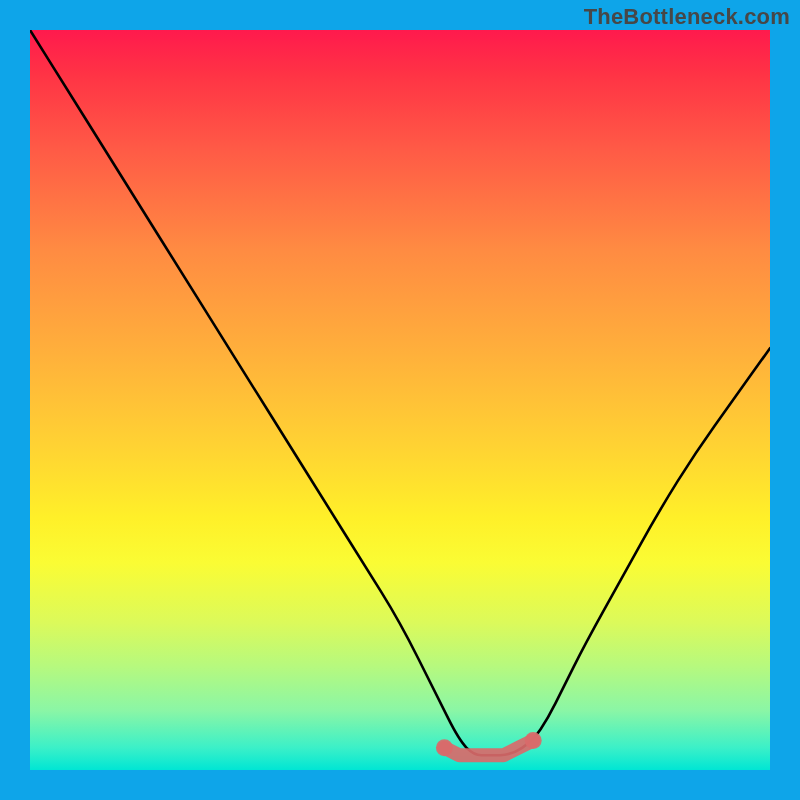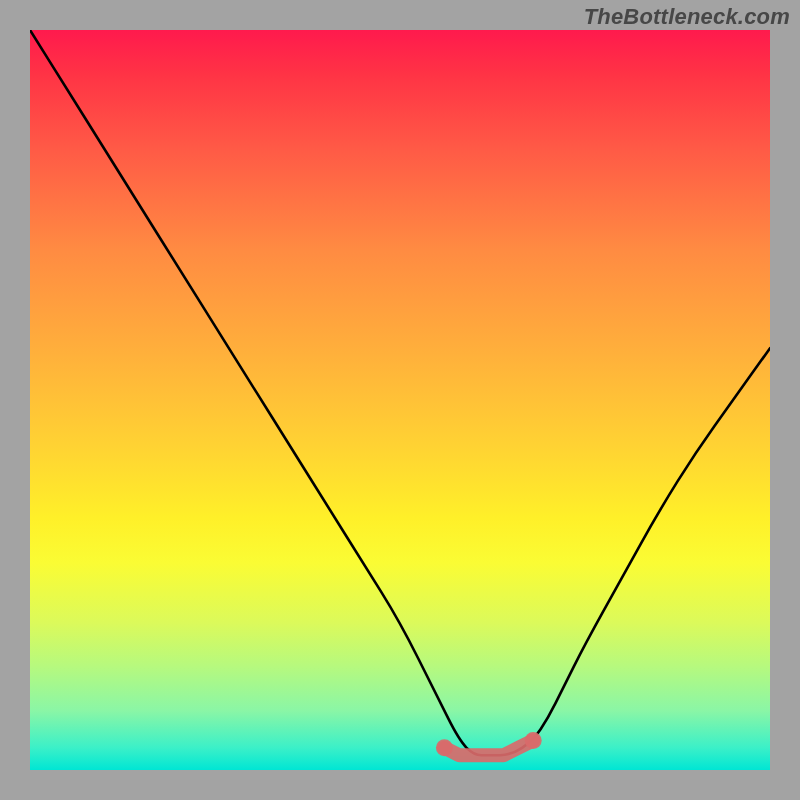--- a/index.html
+++ b/index.html
@@ -1,22 +1,21 @@
 <!DOCTYPE html>
 <html><head>
 <meta charset="utf-8">
 <style>
   * { margin: 0; padding: 0; box-sizing: border-box; }
   html, body { width: 800px; height: 800px; overflow: hidden; background: #000; }
   .frame {
     position: relative;
     width: 800px;
     height: 800px;
-    background: #a3a3a3;
-    font-style: italic;
+    background: #0ea5e9;
   }
   .watermark {
     position: absolute;
     top: 4px;
     right: 10px;
     font-family: Arial, sans-serif;
     font-size: 22px;
     font-weight: 600;
     color: #474747;
     letter-spacing: 0.2px;

